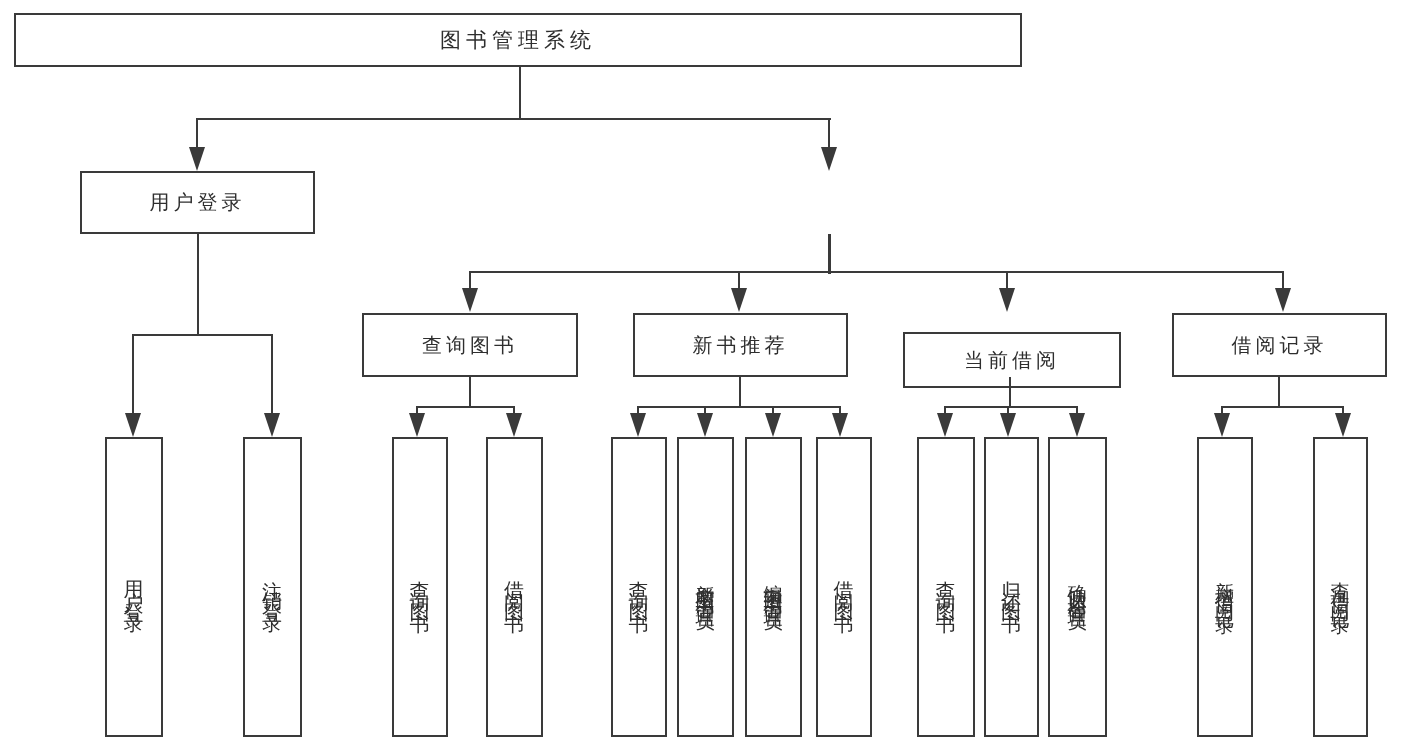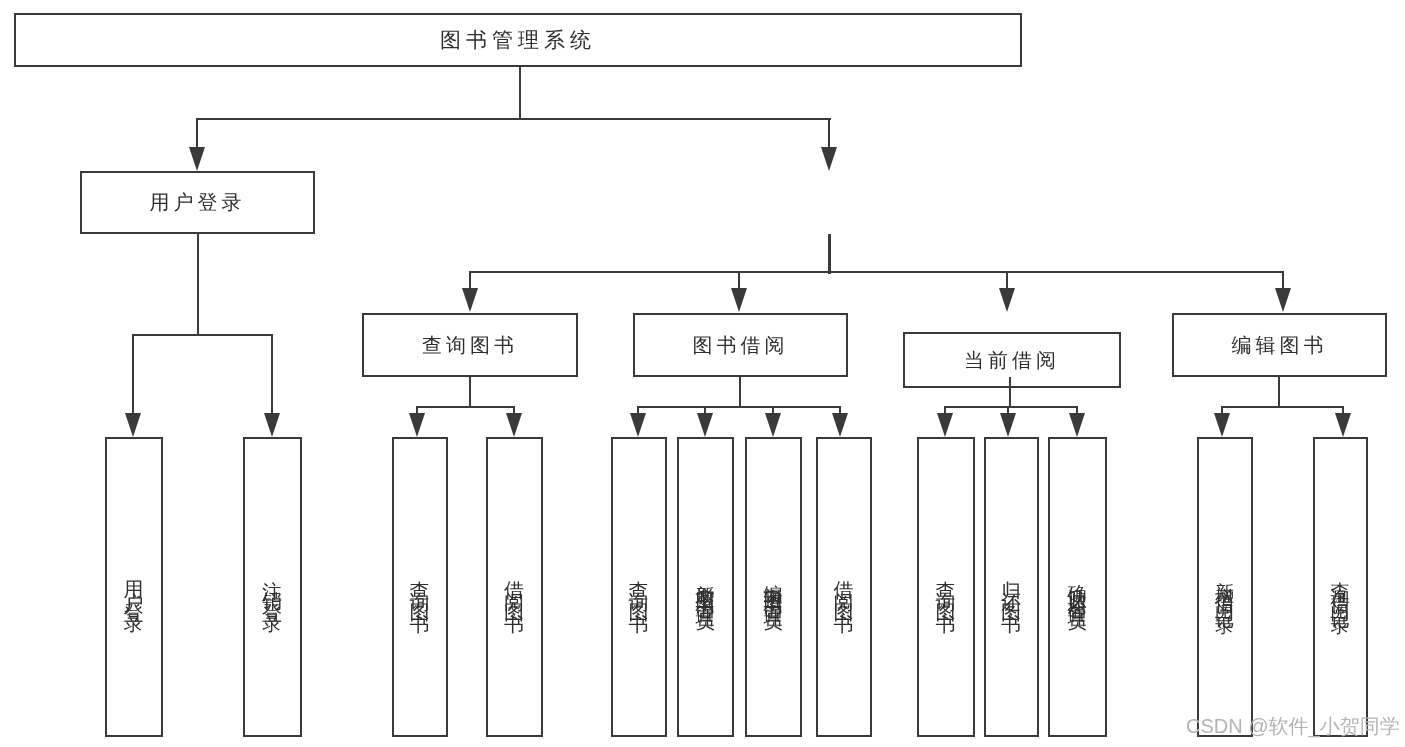--- a/index.html
+++ b/index.html
@@ -74,27 +74,27 @@
   <div class="vl" style="left:1281.75px;top:271px;height:19px"></div>
   <div class="ah" style="left:462px;top:288px"></div>
   <div class="ah" style="left:731px;top:288px"></div>
   <div class="ah" style="left:999px;top:288px"></div>
   <div class="ah" style="left:1275px;top:288px"></div>
 
   <div class="node" style="left:362px;top:313px;width:216px;height:64px">
     <span class="lbl">查询图书</span>
   </div>
   <div class="node" style="left:633px;top:313px;width:215px;height:64px">
-    <span class="lbl">图书借阅</span>
+    <span class="lbl">新书推荐</span>
   </div>
   <div class="node" style="left:903px;top:332px;width:218px;height:56px">
     <span class="lbl">当前借阅</span>
   </div>
   <div class="node" style="left:1172px;top:313px;width:215px;height:64px">
-    <span class="lbl">编辑图书</span>
+    <span class="lbl">借阅记录</span>
   </div>
 
   <div class="vl" style="left:468.75px;top:377px;height:31px"></div>
   <div class="hl" style="left:415.75px;top:405.75px;width:99px"></div>
   <div class="vl" style="left:415.75px;top:406px;height:9px"></div>
   <div class="vl" style="left:512.75px;top:406px;height:9px"></div>
   <div class="ah" style="left:409px;top:413px"></div>
   <div class="ah" style="left:506px;top:413px"></div>
 
   <div class="vl" style="left:738.75px;top:377px;height:31px"></div>
@@ -161,14 +161,13 @@
     <span class="vlbl v8">确认归还（管理员）</span>
   </div>
 
   <div class="vnode" style="left:1197px;top:437px;width:56px;height:300px">
     <span class="vlbl v6">新增借阅记录</span>
   </div>
   <div class="vnode" style="left:1313px;top:437px;width:55px;height:300px">
     <span class="vlbl v6">查询借阅记录</span>
   </div>
 
-  <div class="watermark">CSDN @软件_小贺同学</div>
 </div>
 
 </body></html>

